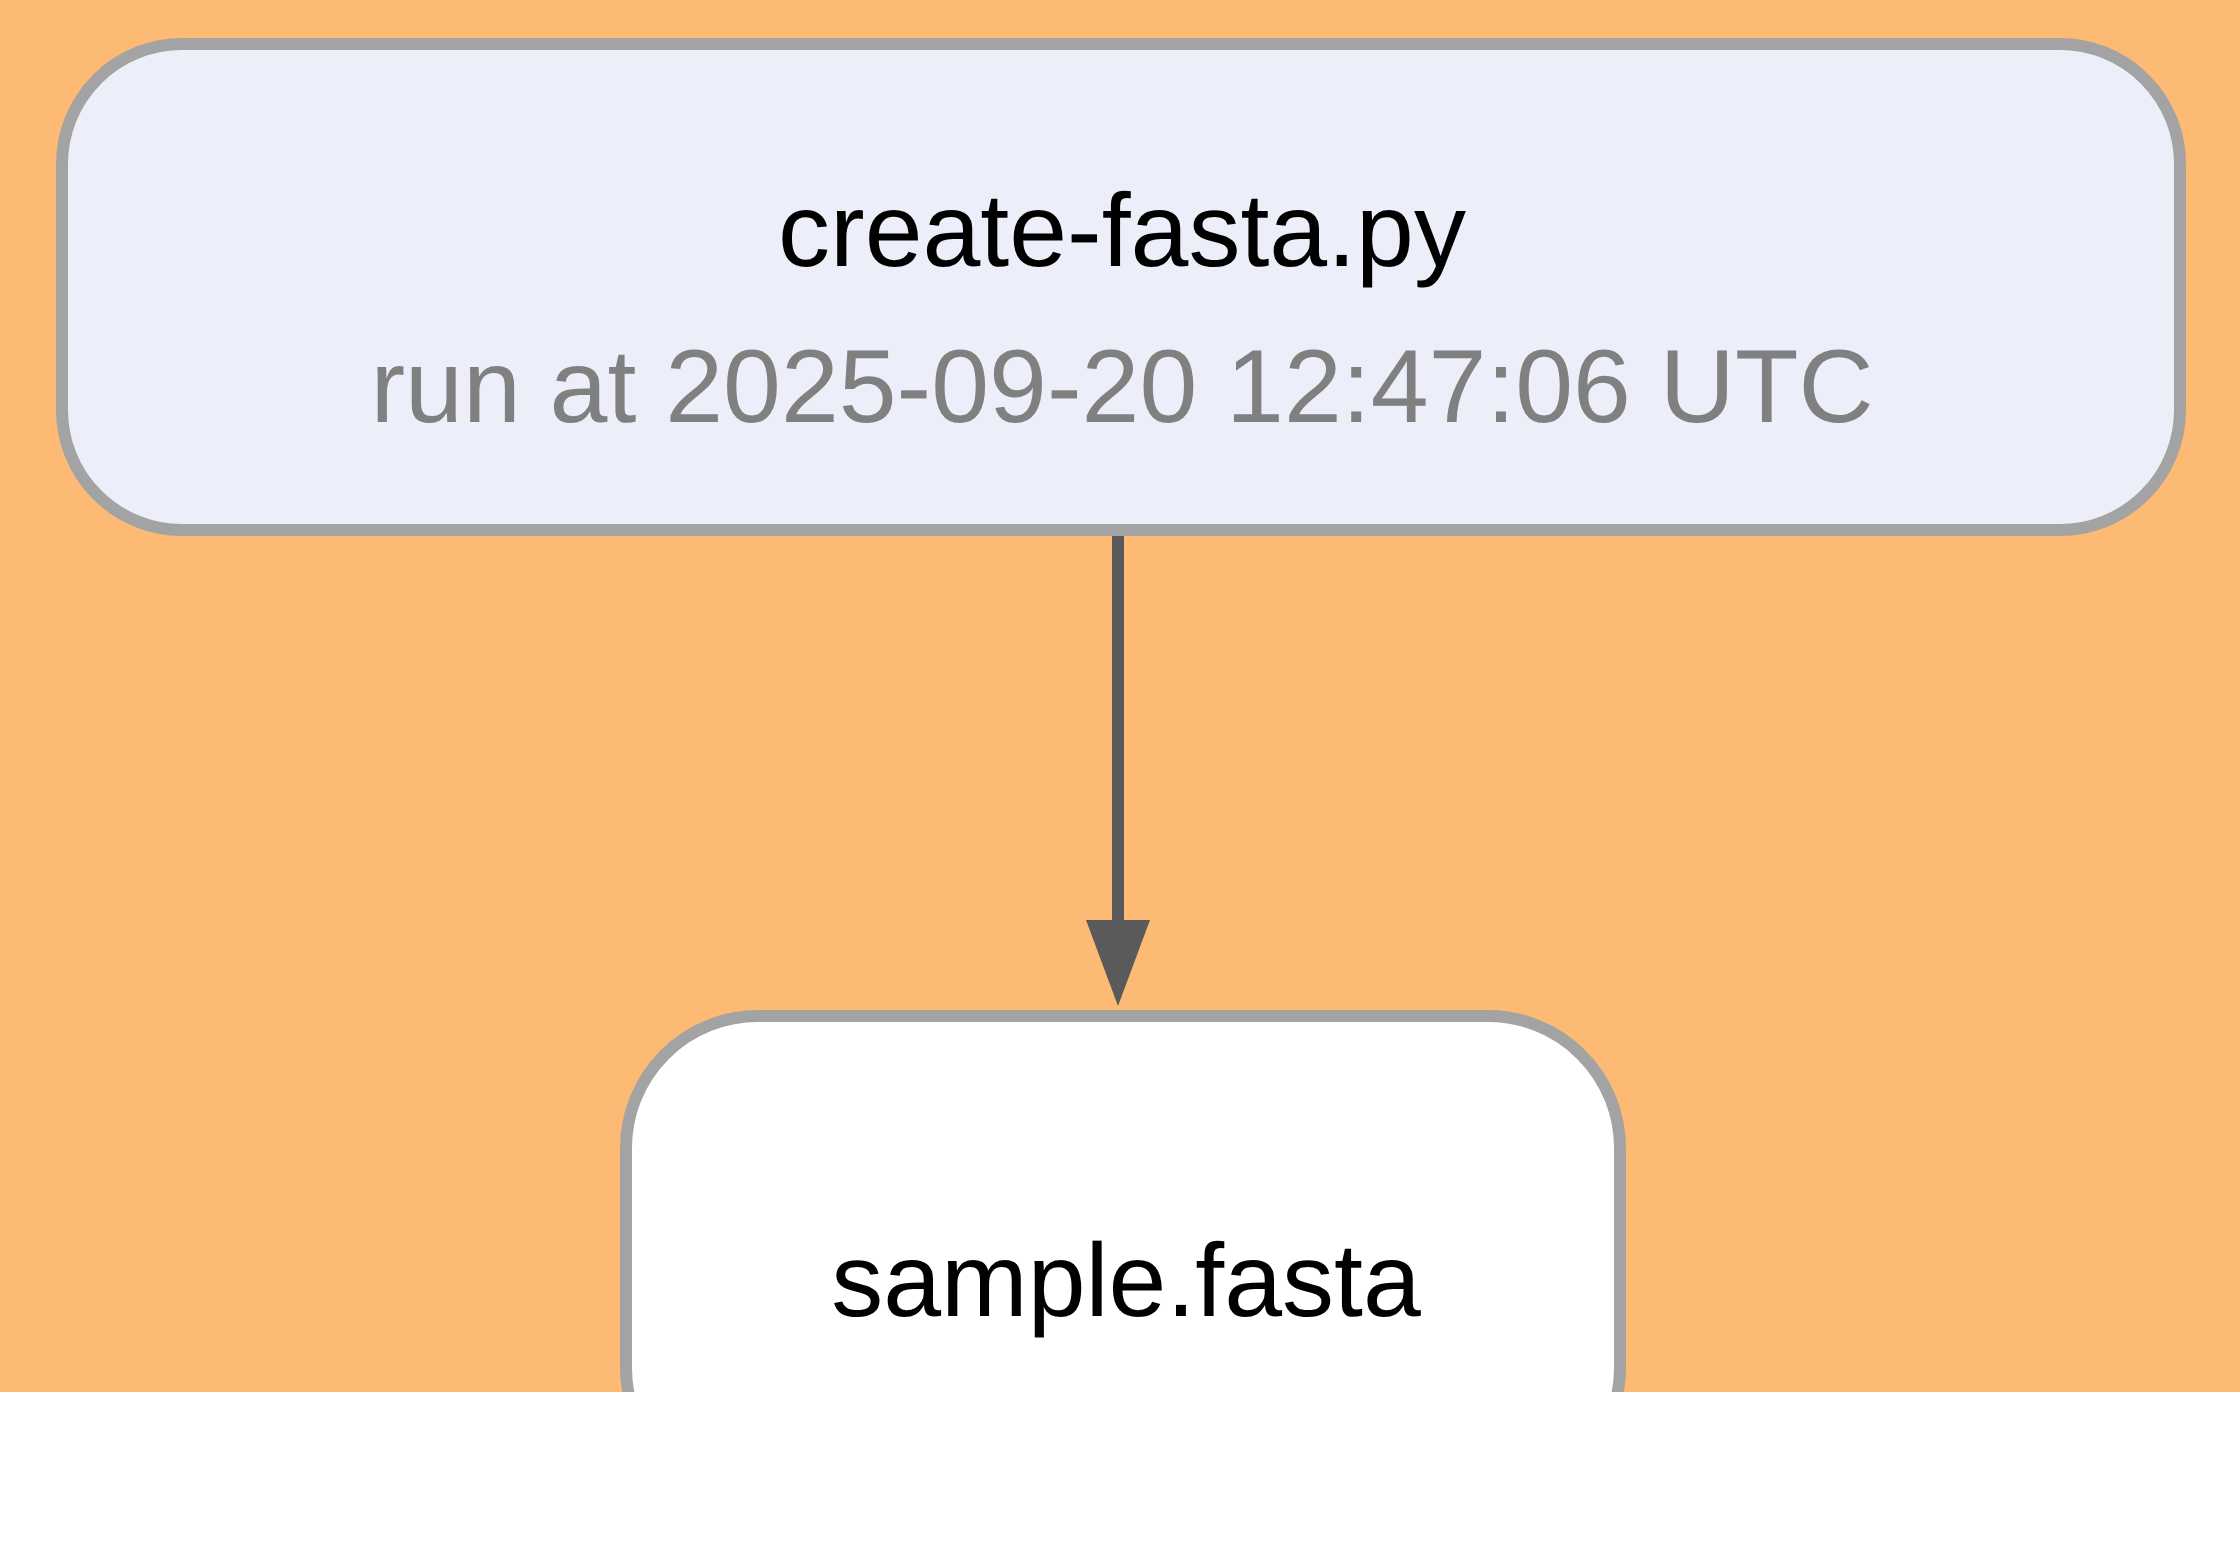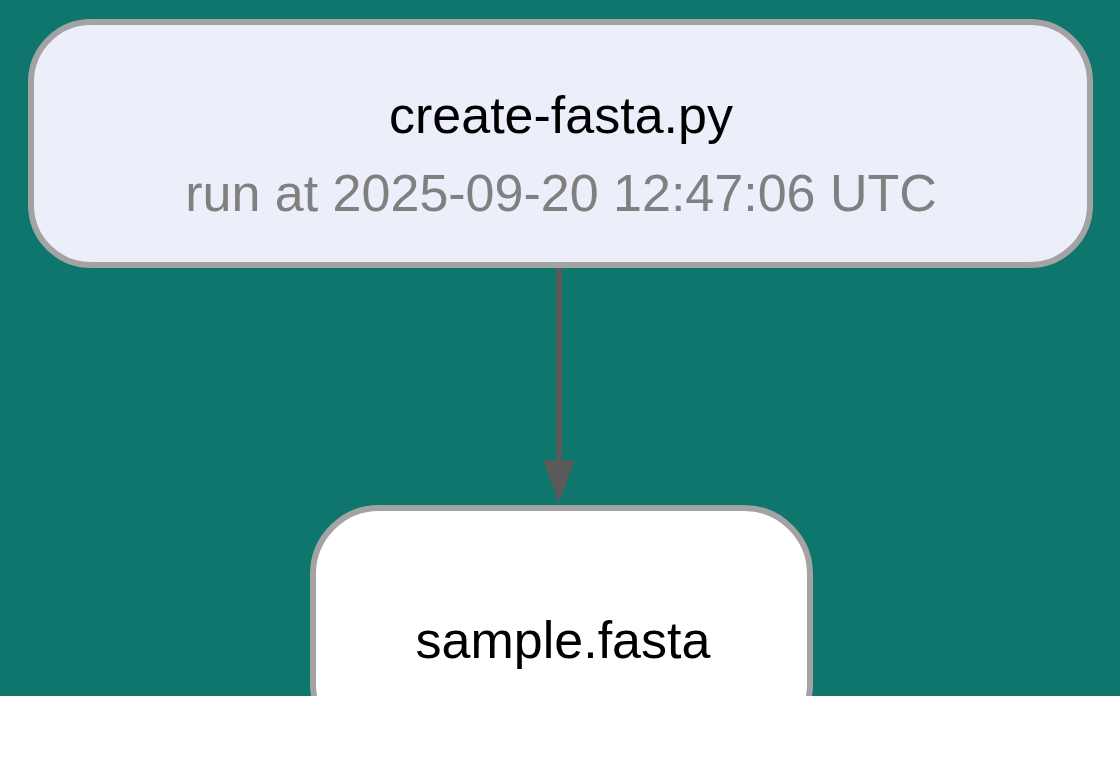--- a/index.html
+++ b/index.html
@@ -7,21 +7,21 @@
     padding: 0;
     background: #ffffff;
   }
   body {
     font-family: "Liberation Sans", sans-serif;
   }
   #canvas {
     position: relative;
     width: 1120px;
     height: 696px;
-    background: #0f766e;
+    background: #fdba74;
     overflow: hidden;
   }
   #graph-svg {
     position: absolute;
     left: 0;
     top: 0;
     width: 1120px;
     height: 782px;
   }
   .node-shape {

